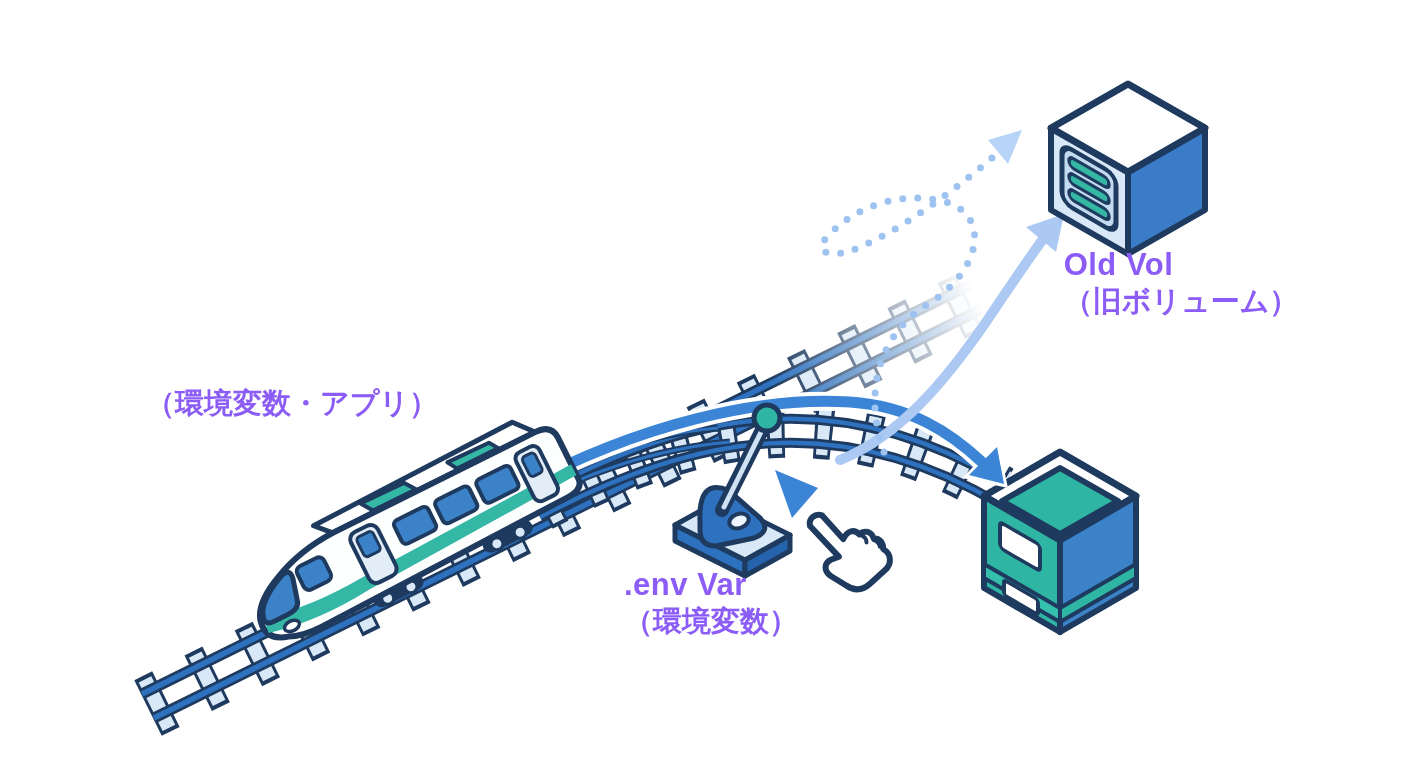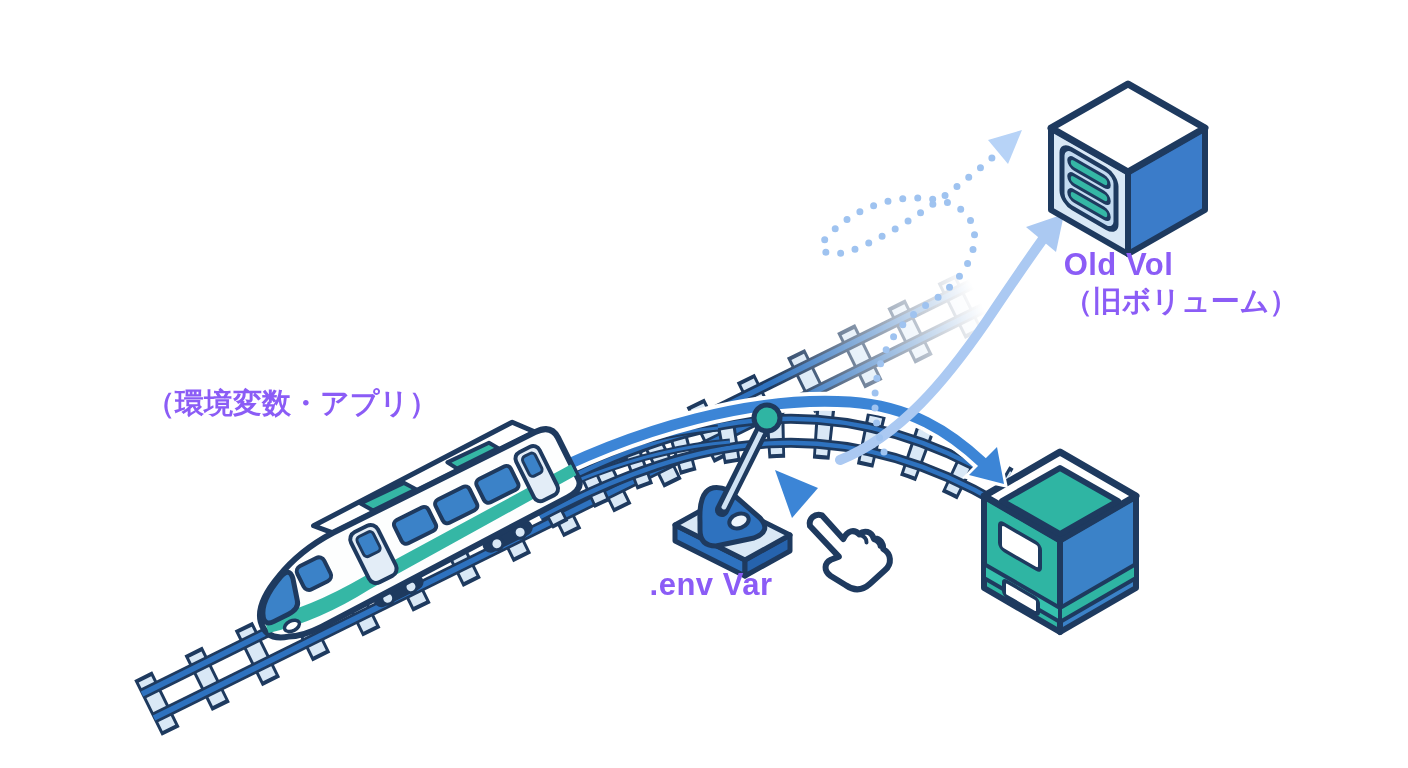--- a/index.html
+++ b/index.html
@@ -151,20 +151,21 @@
     <polygon points="1128,84 1205,128 1128,172 1051,128" fill="#ffffff" stroke="#1e3a5f" stroke-width="7"></polygon>
   </g>
 </svg>
 
 <div class="label" style="left:292px;top:386px;">
   <span class="s">（環境変数・アプリ）</span>
 </div>
 
 <div class="label" style="left:679px;top:566px;margin-left:32px;">
   <span class="t">.env Var</span>
+  <span class="s">（環境変数）</span>
 </div>
 
 <div class="label" style="left:1181px;top:246px;">
   <span class="t">Old Vol</span>
   <span class="s">（旧ボリューム）</span>
 </div>
 
 
 </div>
 

